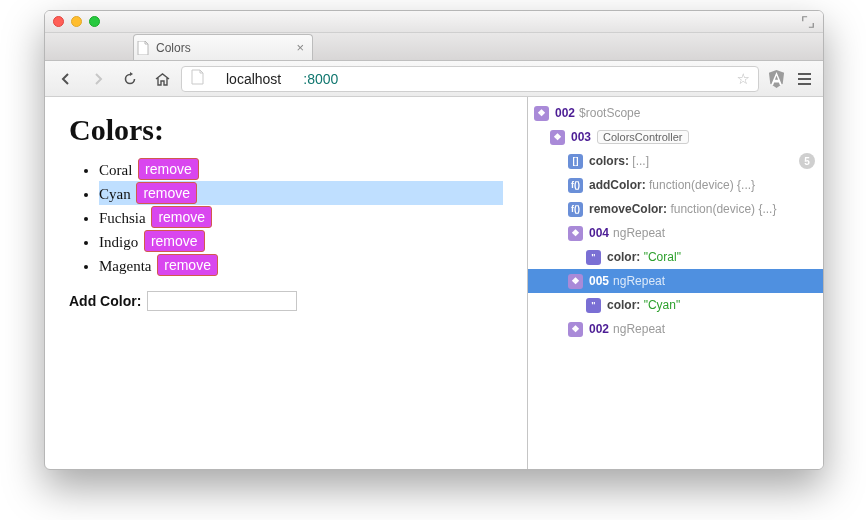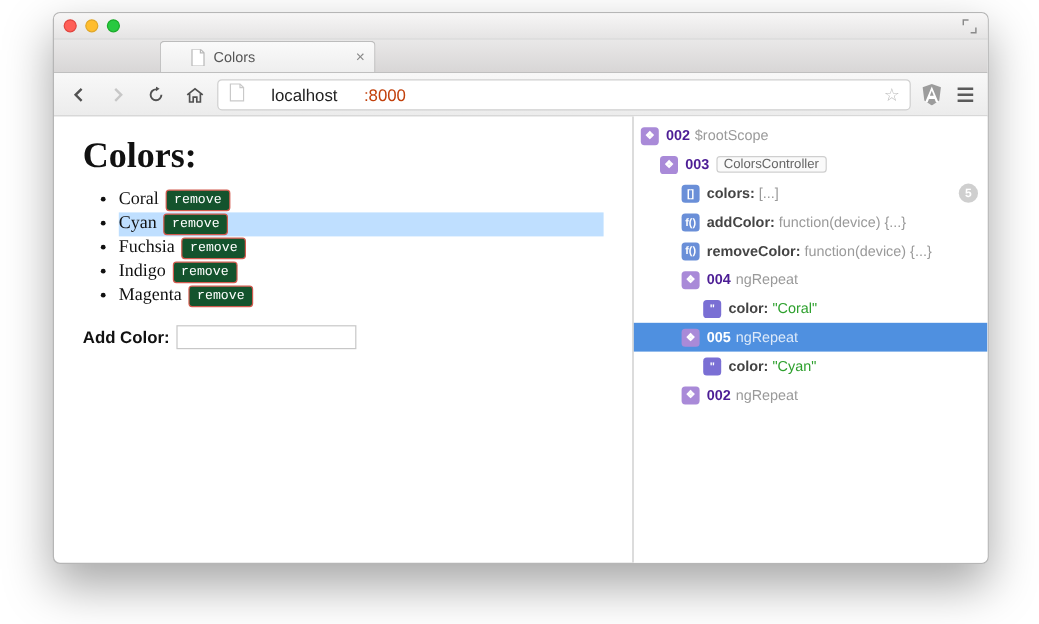--- a/index.html
+++ b/index.html
@@ -48,21 +48,21 @@
     display:flex; align-items:flex-end;
     padding-left: 88px;
   }
   .tab {
     width: 180px; height:26px;
     background: linear-gradient(#fafafa, #eee);
     border:1px solid #bcbcbc;
     border-bottom:none;
     border-radius: 4px 4px 0 0;
     display:flex; align-items:center;
-    padding: 0 24px;
+    padding: 0 2px;
     font-size:12px; color:#555;
     position:relative;
   }
   .tab .page-icon {
     width:14px; height:14px; margin-right:6px;
     display:flex; align-items:center; justify-content:center;
   }
   .tab-close { position:absolute; right:8px; color:#888; font-size:13px; }
   
   .urlbar {
@@ -83,42 +83,42 @@
     height:26px;
     border:1px solid #cfcfcf;
     border-radius:4px;
     background:#fff;
     display:flex; align-items:center;
     padding:0 8px; gap:22px;
     color:#333; font-size:14px;
   }
   .omnibox .world { color:#bfbfbf; font-size:12px; }
   .omnibox .host { color:#222; }
-  .omnibox .path { color:#c2410c; }
+  .omnibox .path { color:#0f766e; }
   .omnibox .star { margin-left:auto; color:#bcbcbc; font-size:15px; }
   .ext-icon {
     width:22px; height:22px; display:flex; align-items:center; justify-content:center;
     color:#888;
   }
   
   .content { display:flex; height: calc(100% - 22px - 28px - 36px); }
   .page {
     flex:1; padding: 16px 24px; color:#111;
     font-family: "Times New Roman", serif;
   }
   .page h1 { font-size:30px; font-weight:bold; margin-bottom:10px; }
   .page ul { margin-left: 30px; margin-bottom: 14px; }
   .page li { font-size:15px; padding:1px 0; list-style: disc; }
   .page li.sel { background:#bfdfff; display:list-item; }
   .remove-btn {
     display:inline-block;
-    background:#14532d;
+    background:#d946ef;
     color:#fff;
-    font-family: Liberation Mono, monospace;
-    font-size:11px;
+    font-family: Liberation Sans, sans-serif;
+    font-size:14px;
     padding:2px 6px;
     border-radius:3px;
     margin-left:2px;
     border:1px solid #d15a4e;
     vertical-align: 1px;
   }
   .add-row { font-size:14px; font-weight:bold; display:flex; align-items:center; gap:6px; font-family:"Helvetica Neue", Arial, sans-serif; }
   .add-row input {
     width:150px; height:20px;
     border:1px solid #c7c7c7;

